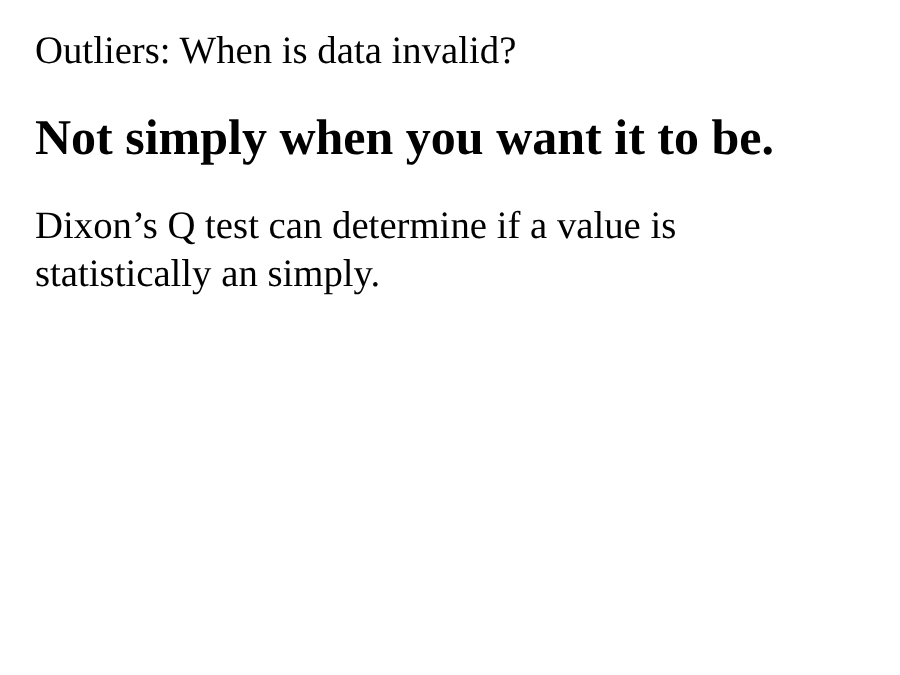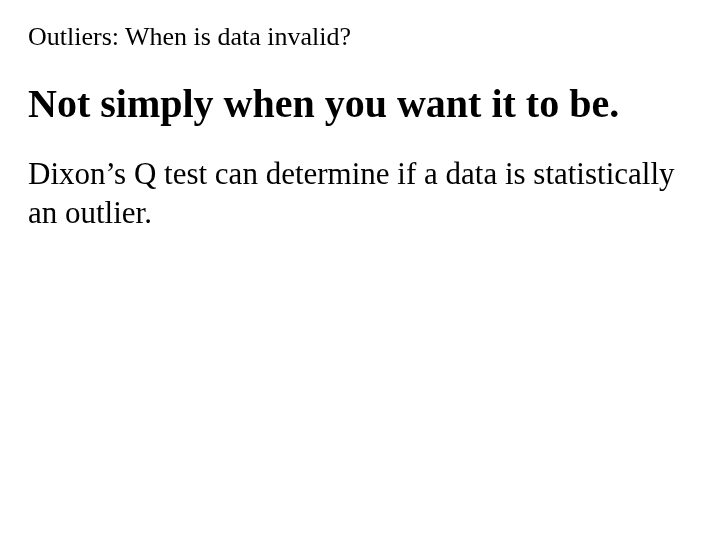--- a/index.html
+++ b/index.html
@@ -9,34 +9,34 @@
     }
     body {
       width: 720px;
       height: 540px;
       background: #ffffff;
       font-family: "Times New Roman", Times, serif;
       color: #000000;
       padding: 22px 28px;
     }
     .title {
-      font-size: 26px;
+      font-size: 31px;
       font-weight: normal;
       margin-bottom: 28px;
     }
     .emphasis {
       font-size: 40px;
       font-weight: bold;
       margin-bottom: 28px;
     }
     .body-text {
       font-size: 31px;
       font-weight: normal;
       line-height: 1.25;
       max-width: 660px;
     }
   </style>
 </head>
 <body>
 
 <div class="title">Outliers:  When is data invalid?</div>
 <div class="emphasis">Not simply when you want it to be.</div>
-<div class="body-text">Dixon’s Q test can determine if a data is statistically an outlier.</div>
+<div class="body-text">Dixon’s Q test can determine if a value is statistically an simply.</div>
 
 </body></html>

